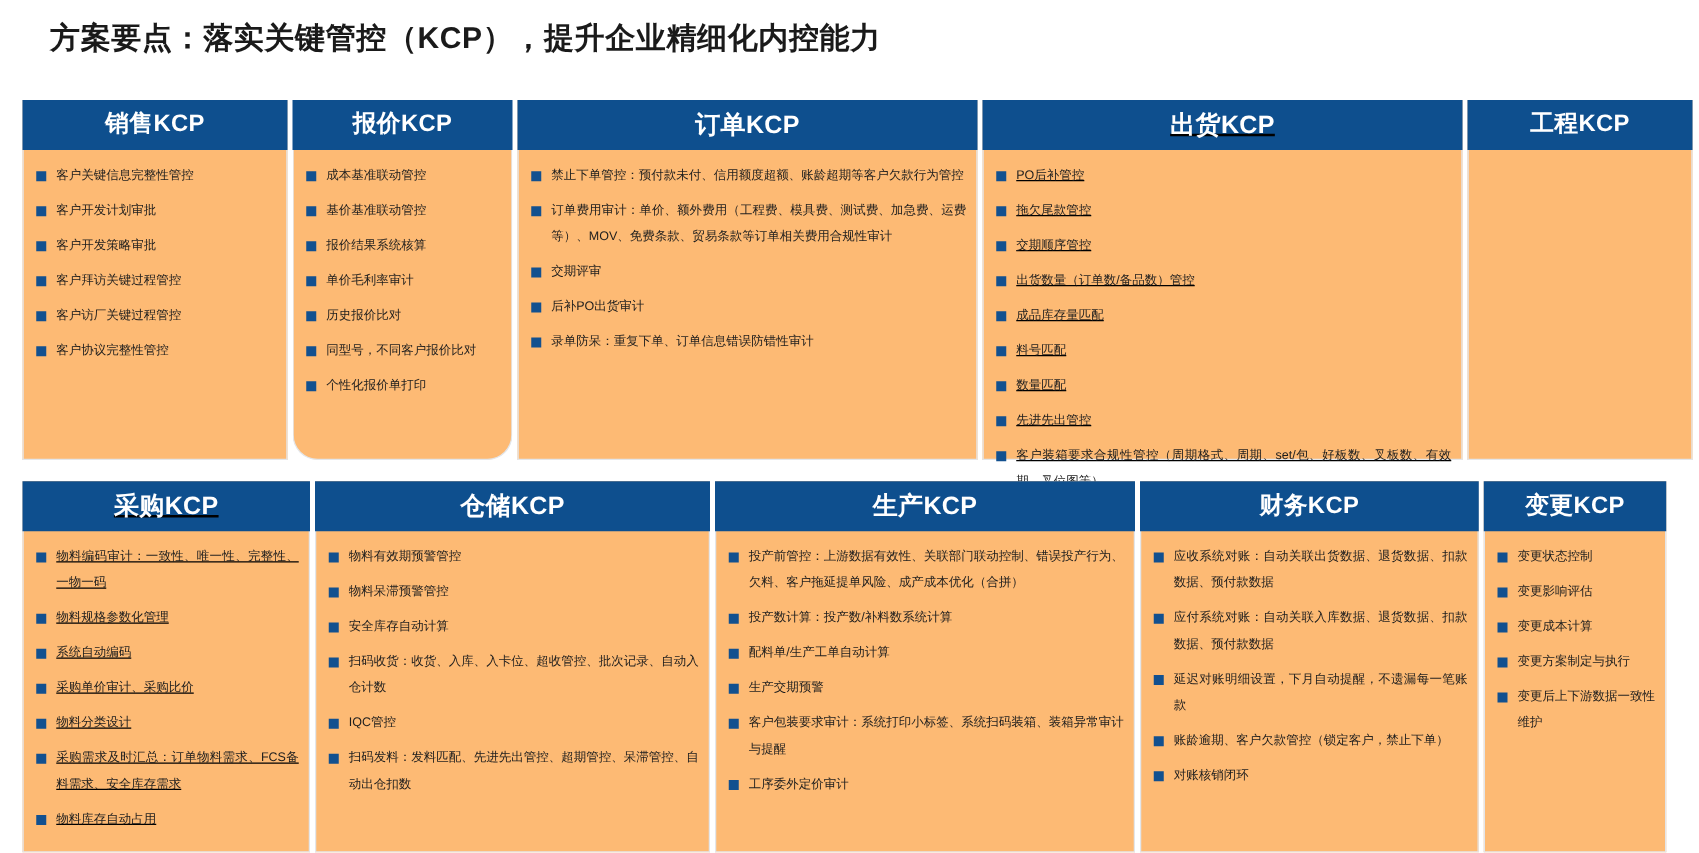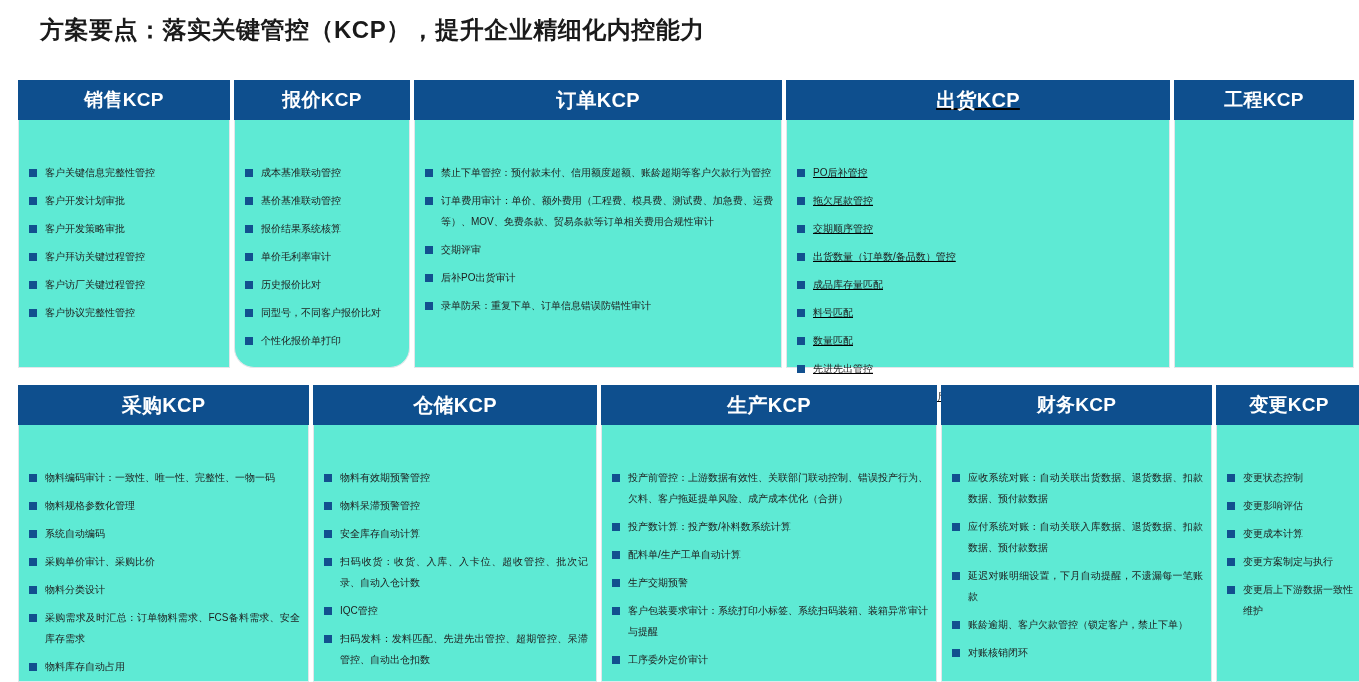--- a/index.html
+++ b/index.html
@@ -35,27 +35,26 @@
   .row {
     position: absolute;
     display: flex;
     align-items: flex-start;
   }
   .row-1 { left: 18px; top: 80px;  width: 1326px; gap: 4px; }
   .row-2 { left: 18px; top: 385px; width: 1326px; gap: 4px; }
 
   
   .card {
-    background: #5eead4;
+    background: #fdba74;
     border: 1px solid #e3e6ea;
     border-top: none;
     display: flex;
     flex-direction: column;
     flex: 0 0 auto;
-    gap: 32px;
   }
   .row-1 .card { height: 288px; }
   .row-2 .card { height: 297px; }
 
   .card-header {
     background: #0e4f8e;
     color: #ffffff;
     font-size: 19px;
     font-weight: bold;
     text-align: center;
@@ -92,22 +91,22 @@
   }
 
   
   .c-sales    { width: 212px; }
   .c-quote    { width: 176px; border-radius: 20px; }
   .c-order    { width: 368px; }
   .c-ship     { width: 384px; text-decoration: underline; }
   .c-eng      { width: 180px; }
 
   
-  .c-purchase { width: 291px; }
-  .c-store    { width: 284px; }
+  .c-purchase { width: 230px; text-decoration: underline; }
+  .c-store    { width: 316px; }
   .c-produce  { width: 336px; }
   .c-finance  { width: 271px; }
   .c-change   { width: 146px; }
 
   .c-order .card-header,
   .c-ship .card-header,
   .c-produce .card-header,
   .c-purchase .card-header,
   .c-store .card-header { font-size: 20px; }
 </style>

